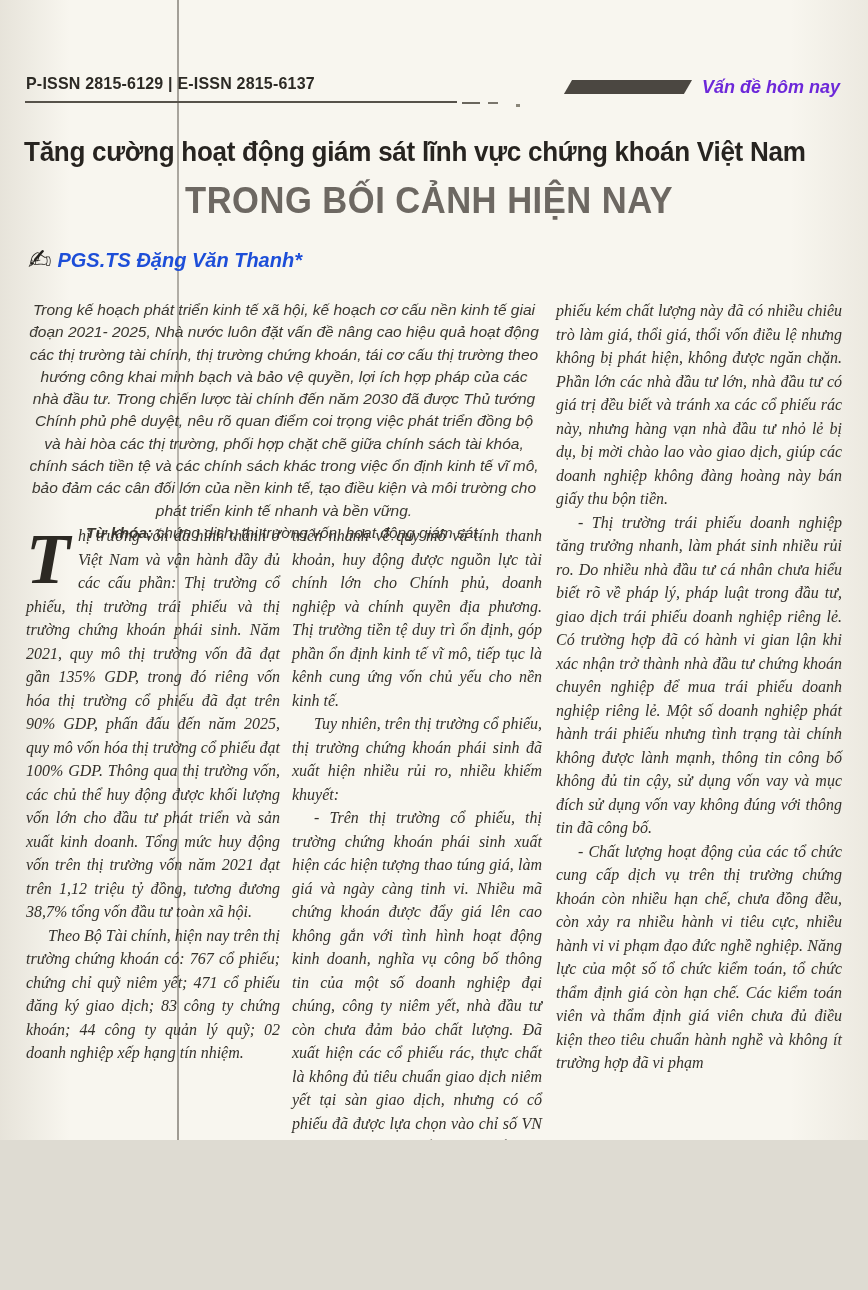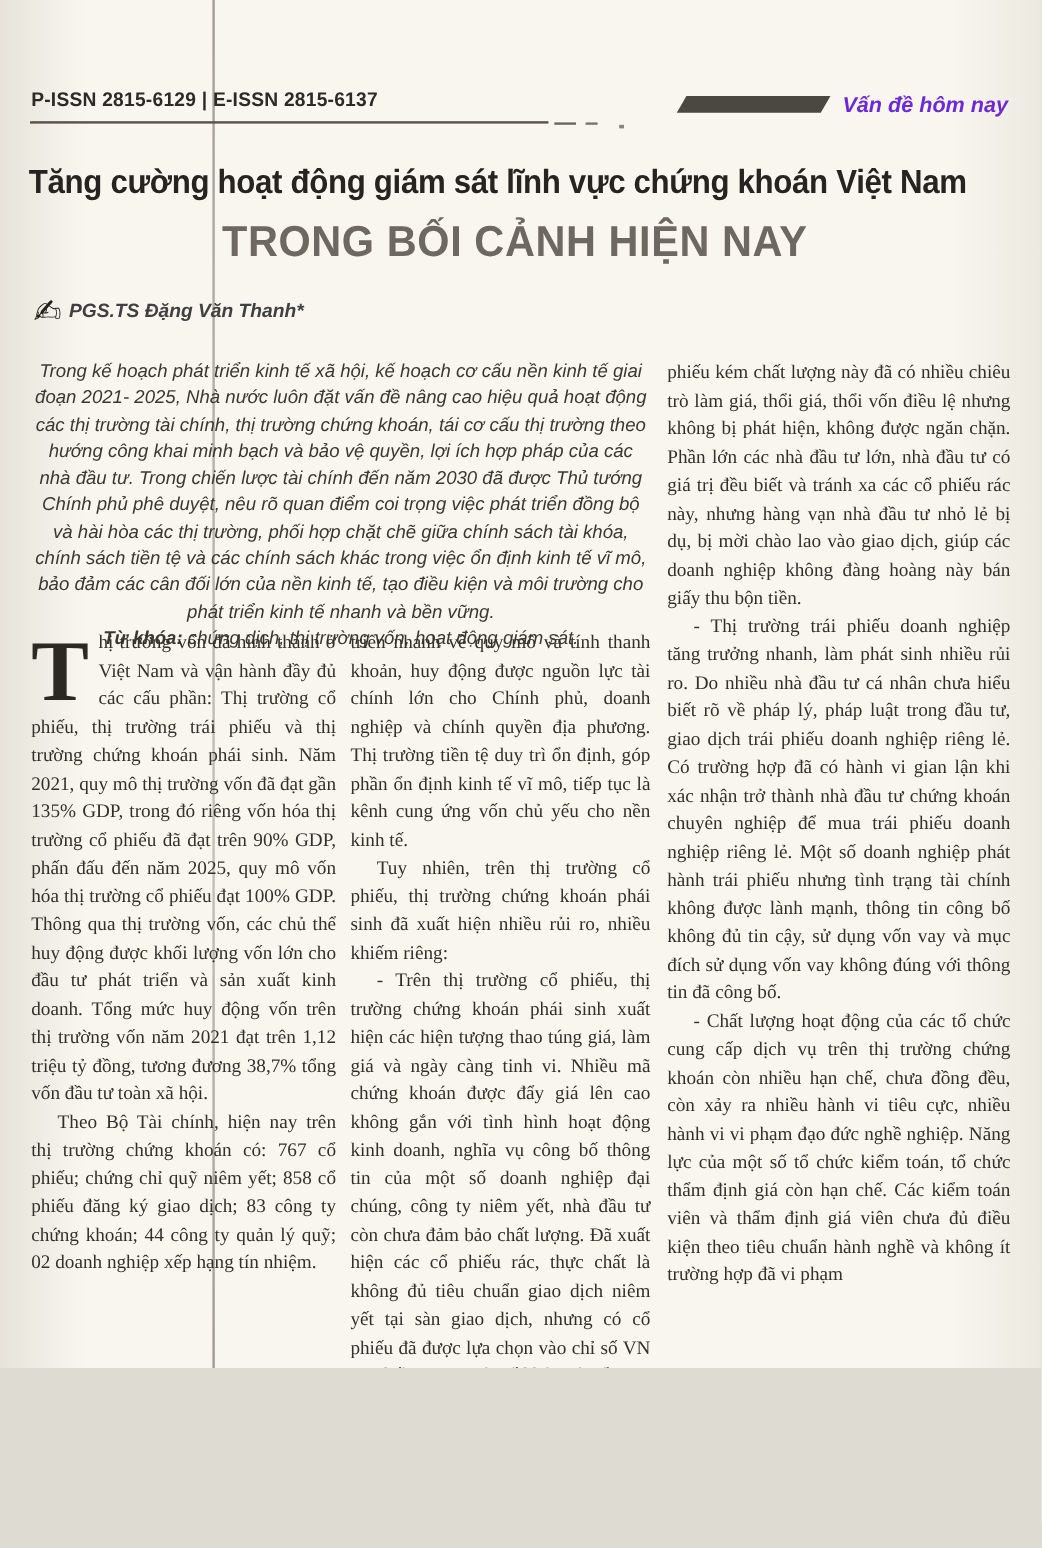--- a/index.html
+++ b/index.html
@@ -51,33 +51,33 @@
     font-family:"Liberation Sans","DejaVu Sans",sans-serif;
     font-weight:bold; font-size:36px; letter-spacing:.5px; color:#6d6862;
     transform:scaleX(.96); transform-origin:center;
   }
   
   .author-row { position:absolute; top:246px; left:28px; display:flex; align-items:center; gap:6px; }
   .pen-icon { font-size:28px; line-height:28px; color:#23211d;
               font-family:"DejaVu Sans",sans-serif; }
   .author-name {
     font-family:"Liberation Sans","DejaVu Sans",sans-serif;
-    font-style:italic; font-weight:bold; font-size:16px; color:#404040;
+    font-style:italic; font-weight:bold; font-size:20px; color:#1d4ed8;
   }
   
   .abstract {
     position:absolute; top:299px; left:26px; width:516px;
     font-family:"Liberation Sans","DejaVu Sans",sans-serif;
     font-style:italic; font-size:15.5px; line-height:22.3px; color:#3b3831;text-align:center;
   }
   .abstract .kw-label { font-weight:bold; }
   
   .col {
     position:absolute; text-align:justify;
-    font-size:16px; line-height:23.5px; color:#33302a;
+    font-size:16px; line-height:23.5px; color:#33302a;font-style:italic;
   }
   .col1 { top:524px; left:26px;  width:254px; }
   .col2 { top:524px; left:292px; width:250px; }
   .col3 { top:299px; left:556px; width:286px; }
   .col p { margin:0; }
   .col p.indent { text-indent:22px; }
   .dropcap {
     float:left; font-size:72px; line-height:60px; padding:5px 8px 0 0;
     font-weight:bold; color:#2c2923; font-family:"Liberation Serif","DejaVu Serif",serif;
   }
@@ -137,26 +137,26 @@
     <span>Trong kế hoạch phát triển kinh tế xã hội, kế hoạch cơ cấu nền kinh tế giai đoạn 2021- 2025, Nhà nước luôn đặt vấn đề nâng cao hiệu quả hoạt động các thị trường tài chính, thị trường chứng khoán, tái cơ cấu thị trường theo hướng công khai minh bạch và bảo vệ quyền, lợi ích hợp pháp của các nhà đầu tư. Trong chiến lược tài chính đến năm 2030 đã được Thủ tướng Chính phủ phê duyệt, nêu rõ quan điểm coi trọng việc phát triển đồng bộ và hài hòa các thị trường, phối hợp chặt chẽ giữa chính sách tài khóa, chính sách tiền tệ và các chính sách khác trong việc ổn định kinh tế vĩ mô, bảo đảm các cân đối lớn của nền kinh tế, tạo điều kiện và môi trường cho phát triển kinh tế nhanh và bền vững.</span>
     <div>
       <span class="kw-label">Từ khóa:</span><span> chứng dịch, thị trường vốn, hoạt động giám sát.</span>
     </div>
   </div>
 
   <div class="col col1">
     <p>
       <span class="dropcap">T</span><span>hị trường vốn đã hình thành ở Việt Nam và vận hành đầy đủ các cấu phần: Thị trường cổ phiếu, thị trường trái phiếu và thị trường chứng khoán phái sinh. Năm 2021, quy mô thị trường vốn đã đạt gần 135% GDP, trong đó riêng vốn hóa thị trường cổ phiếu đã đạt trên 90% GDP, phấn đấu đến năm 2025, quy mô vốn hóa thị trường cổ phiếu đạt 100% GDP. Thông qua thị trường vốn, các chủ thể huy động được khối lượng vốn lớn cho đầu tư phát triển và sản xuất kinh doanh. Tổng mức huy động vốn trên thị trường vốn năm 2021 đạt trên 1,12 triệu tỷ đồng, tương đương 38,7% tổng vốn đầu tư toàn xã hội.</span>
     </p>
-    <p class="indent">Theo Bộ Tài chính, hiện nay trên thị trường chứng khoán có: 767 cổ phiếu; chứng chỉ quỹ niêm yết; 858 cổ phiếu đăng ký giao dịch; 83 công ty chứng khoán; 44 công ty quản lý quỹ; 02 doanh nghiệp xếp hạng tín nhiệm.</p>
+    <p class="indent">Theo Bộ Tài chính, hiện nay trên thị trường chứng khoán có: 767 cổ phiếu; chứng chỉ quỹ niêm yết; 471 cổ phiếu đăng ký giao dịch; 83 công ty chứng khoán; 44 công ty quản lý quỹ; 02 doanh nghiệp xếp hạng tín nhiệm.</p>
   </div>
 
   <div class="col col2">
     <p>triển nhanh về quy mô và tính thanh khoản, huy động được nguồn lực tài chính lớn cho Chính phủ, doanh nghiệp và chính quyền địa phương. Thị trường tiền tệ duy trì ổn định, góp phần ổn định kinh tế vĩ mô, tiếp tục là kênh cung ứng vốn chủ yếu cho nền kinh tế.</p>
-    <p class="indent">Tuy nhiên, trên thị trường cổ phiếu, thị trường chứng khoán phái sinh đã xuất hiện nhiều rủi ro, nhiều khiếm riêng:</p>
+    <p class="indent">Tuy nhiên, trên thị trường cổ phiếu, thị trường chứng khoán phái sinh đã xuất hiện nhiều rủi ro, nhiều khiếm khuyết:</p>
     <p class="indent">- Trên thị trường cổ phiếu, thị trường chứng khoán phái sinh xuất hiện các hiện tượng thao túng giá, làm giá và ngày càng tinh vi. Nhiều mã chứng khoán được đẩy giá lên cao không gắn với tình hình hoạt động kinh doanh, nghĩa vụ công bố thông tin của một số doanh nghiệp đại chúng, công ty niêm yết, nhà đầu tư còn chưa đảm bảo chất lượng. Đã xuất hiện các cổ phiếu rác, thực chất là không đủ tiêu chuẩn giao dịch niêm yết tại sàn giao dịch, nhưng có cổ phiếu đã được lựa chọn vào chỉ số VN 30 nhiều năm. Một số không ít cổ</p>
   </div>
 
   <div class="col col3">
     <p>phiếu kém chất lượng này đã có nhiều chiêu trò làm giá, thổi giá, thổi vốn điều lệ nhưng không bị phát hiện, không được ngăn chặn. Phần lớn các nhà đầu tư lớn, nhà đầu tư có giá trị đều biết và tránh xa các cổ phiếu rác này, nhưng hàng vạn nhà đầu tư nhỏ lẻ bị dụ, bị mời chào lao vào giao dịch, giúp các doanh nghiệp không đàng hoàng này bán giấy thu bộn tiền.</p>
     <p class="indent">- Thị trường trái phiếu doanh nghiệp tăng trưởng nhanh, làm phát sinh nhiều rủi ro. Do nhiều nhà đầu tư cá nhân chưa hiểu biết rõ về pháp lý, pháp luật trong đầu tư, giao dịch trái phiếu doanh nghiệp riêng lẻ. Có trường hợp đã có hành vi gian lận khi xác nhận trở thành nhà đầu tư chứng khoán chuyên nghiệp để mua trái phiếu doanh nghiệp riêng lẻ. Một số doanh nghiệp phát hành trái phiếu nhưng tình trạng tài chính không được lành mạnh, thông tin công bố không đủ tin cậy, sử dụng vốn vay và mục đích sử dụng vốn vay không đúng với thông tin đã công bố.</p>
     <p class="indent">- Chất lượng hoạt động của các tổ chức cung cấp dịch vụ trên thị trường chứng khoán còn nhiều hạn chế, chưa đồng đều, còn xảy ra nhiều hành vi tiêu cực, nhiều hành vi vi phạm đạo đức nghề nghiệp. Năng lực của một số tổ chức kiểm toán, tổ chức thẩm định giá còn hạn chế. Các kiểm toán viên và thẩm định giá viên chưa đủ điều kiện theo tiêu chuẩn hành nghề và không ít trường hợp đã vi phạm</p>
   </div>
 
   <div class="footnote-rule"></div>

